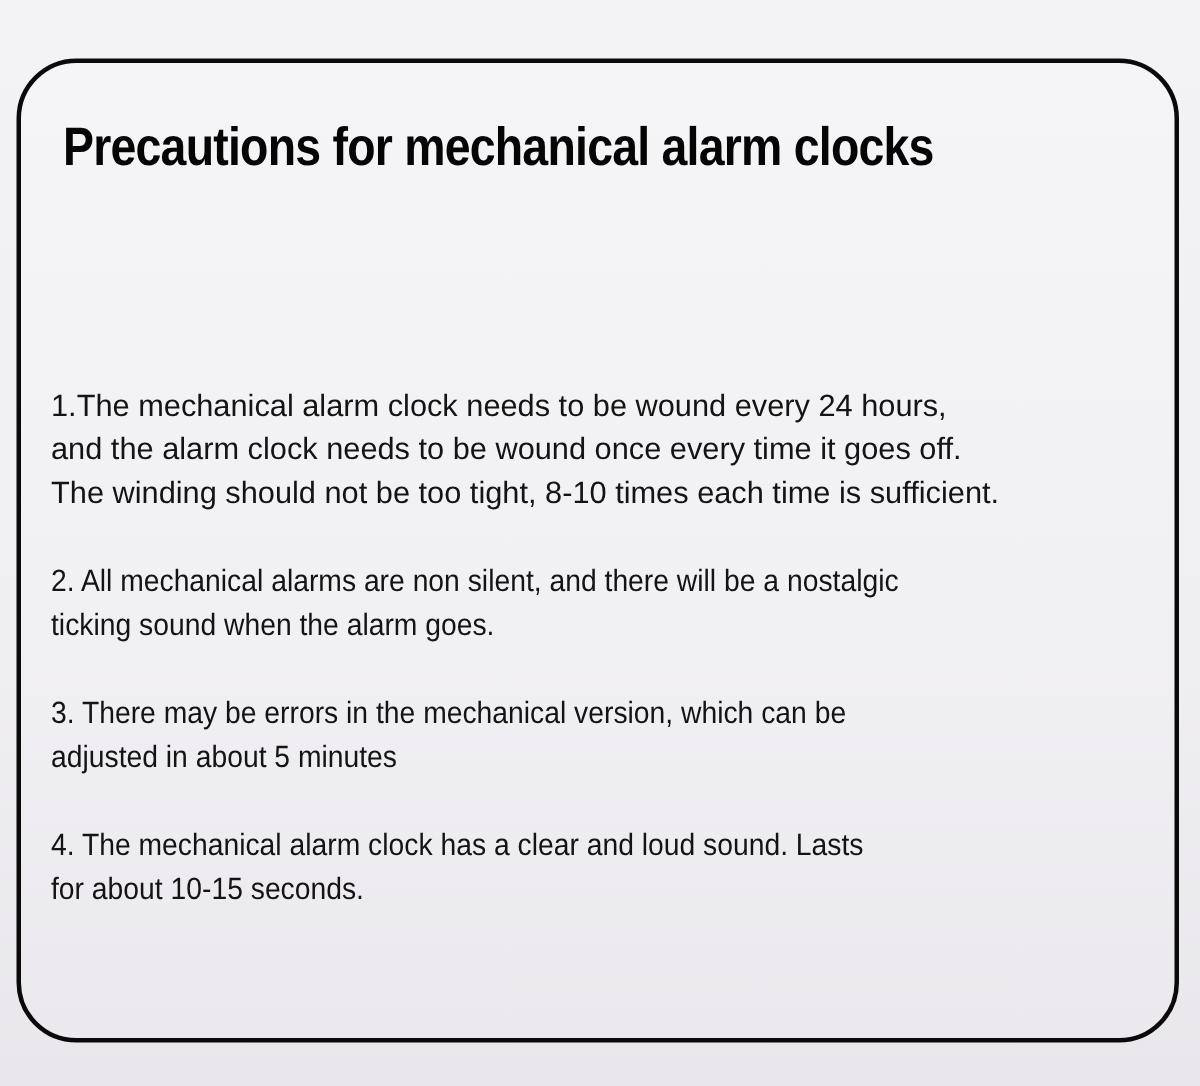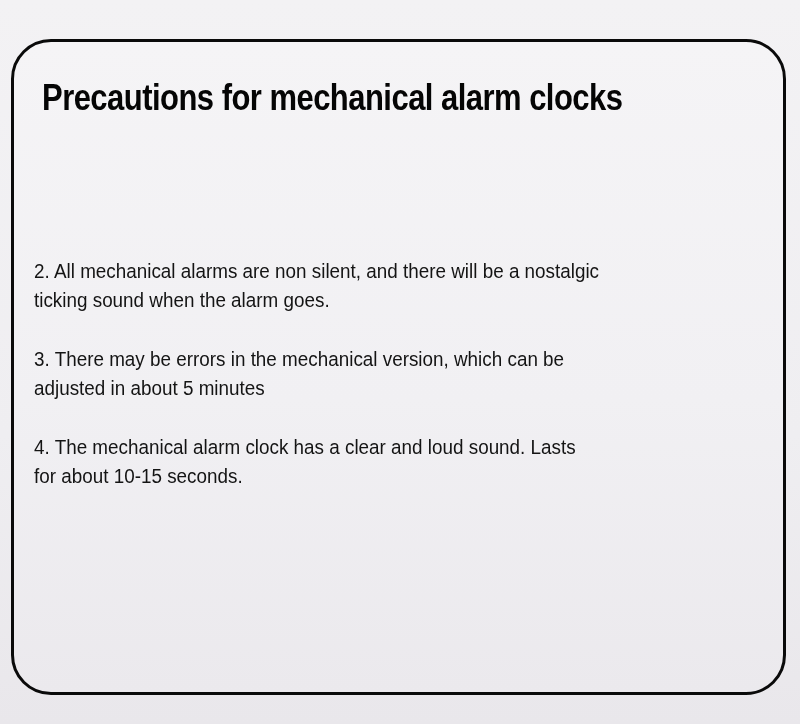--- a/index.html
+++ b/index.html
@@ -64,19 +64,22 @@
     }
   </style>
 </head>
 <body>
 
 <div class="card"></div>
 
 <h1 class="title">Precautions for mechanical alarm clocks</h1>
 
 <ul class="items">
+  <li class="item">1.The mechanical alarm clock needs to be wound every 24 hours,
+and the alarm clock needs to be wound once every time it goes off.
+The winding should not be too tight, 8-10 times each time is sufficient.</li>
   <li class="item condensed">2. All mechanical alarms are non silent, and there will be a nostalgic
 ticking sound when the alarm goes.</li>
   <li class="item condensed">3. There may be errors in the mechanical version, which can be
 adjusted in about 5 minutes</li>
   <li class="item condensed">4. The mechanical alarm clock has a clear and loud sound. Lasts
 for about 10-15 seconds.</li>
 </ul>
 
 </body></html>

